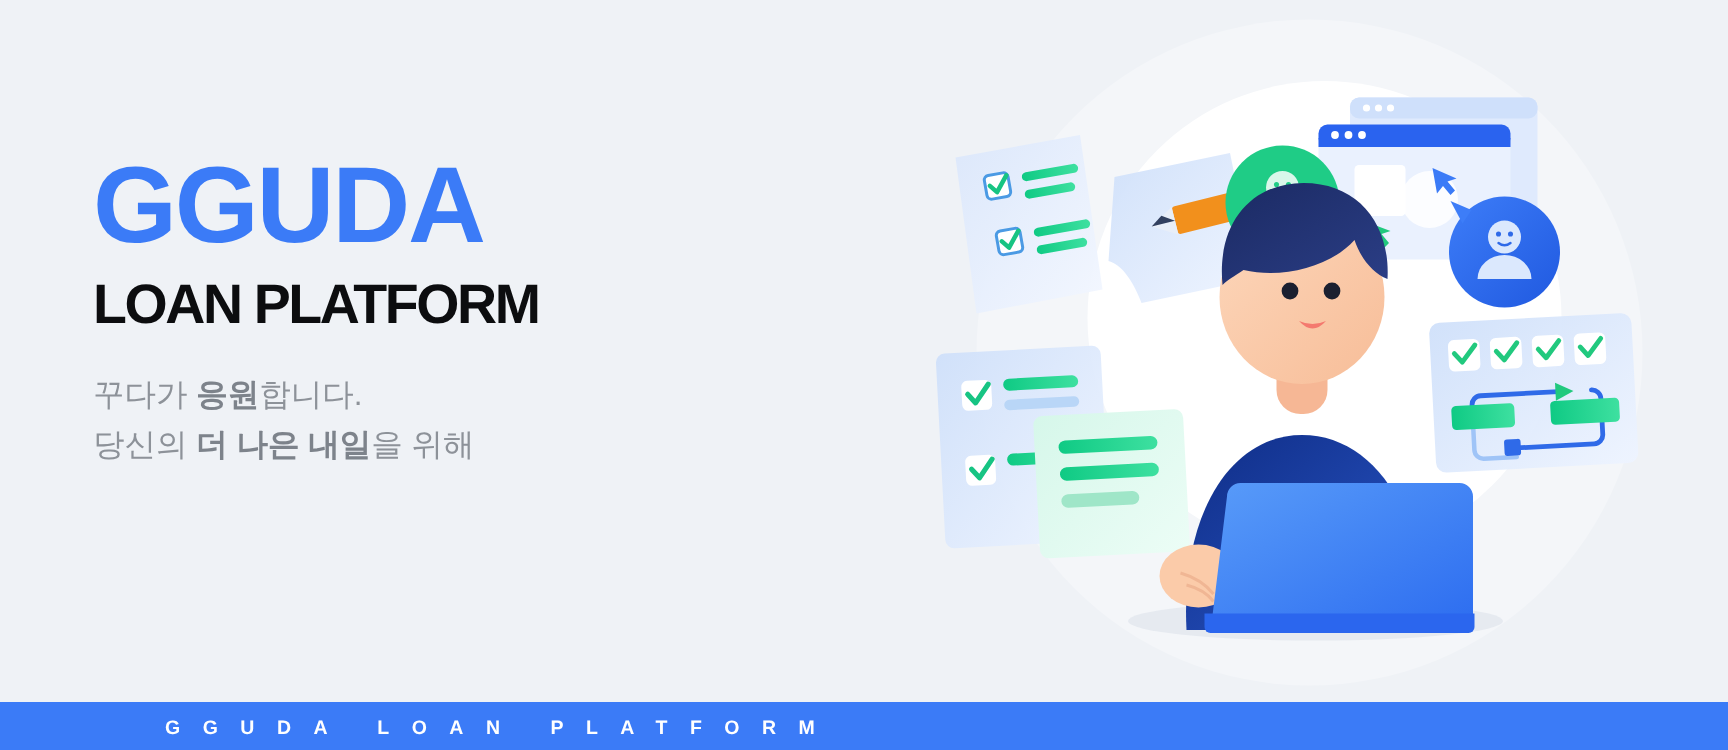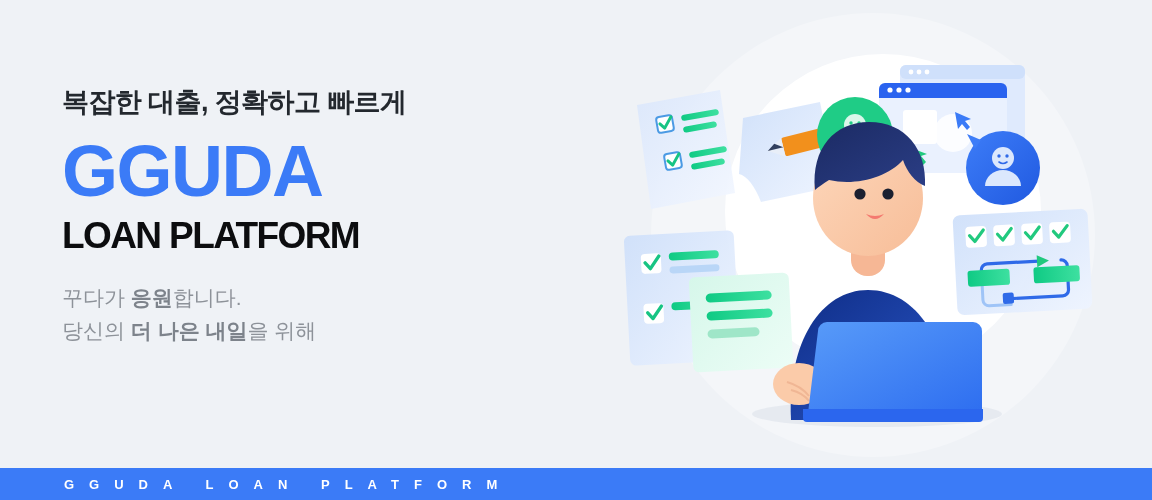--- a/index.html
+++ b/index.html
@@ -32,30 +32,29 @@
   .art{position:absolute;left:615px;top:-10px;width:500px;height:490px;}
   .art svg{display:block;width:100%;height:100%;}
 
   
   .ticker{
     position:absolute;left:0;right:0;bottom:0;height:32px;
     background:#3b7bf7;display:flex;align-items:center;
   }
   .ticker-text{
     color:#ffffff;font-size:13px;font-weight:600;
-    letter-spacing:15px;padding-left:64px;white-space:nowrap;
+    letter-spacing:15px;padding-left:110px;white-space:nowrap;
   }
 </style>
 </head>
 <body>
 
 <div class="banner">
 
   <div class="copy">
-    <div class="eyebrow">복잡한 대출, 정확하고 빠르게</div>
     <div class="brand">GGUDA</div>
     <div class="product">LOAN PLATFORM</div>
     <div class="tagline">
       <div><span>꾸다가 </span><b>응원</b><span>합니다.</span></div>
       <div><span>당신의 </span><b>더 나은 내일</b><span>을 위해</span></div>
     </div>
   </div>
 
   <div class="art">
     <svg viewBox="0 0 500 490" xmlns="http://www.w3.org/2000/svg">

